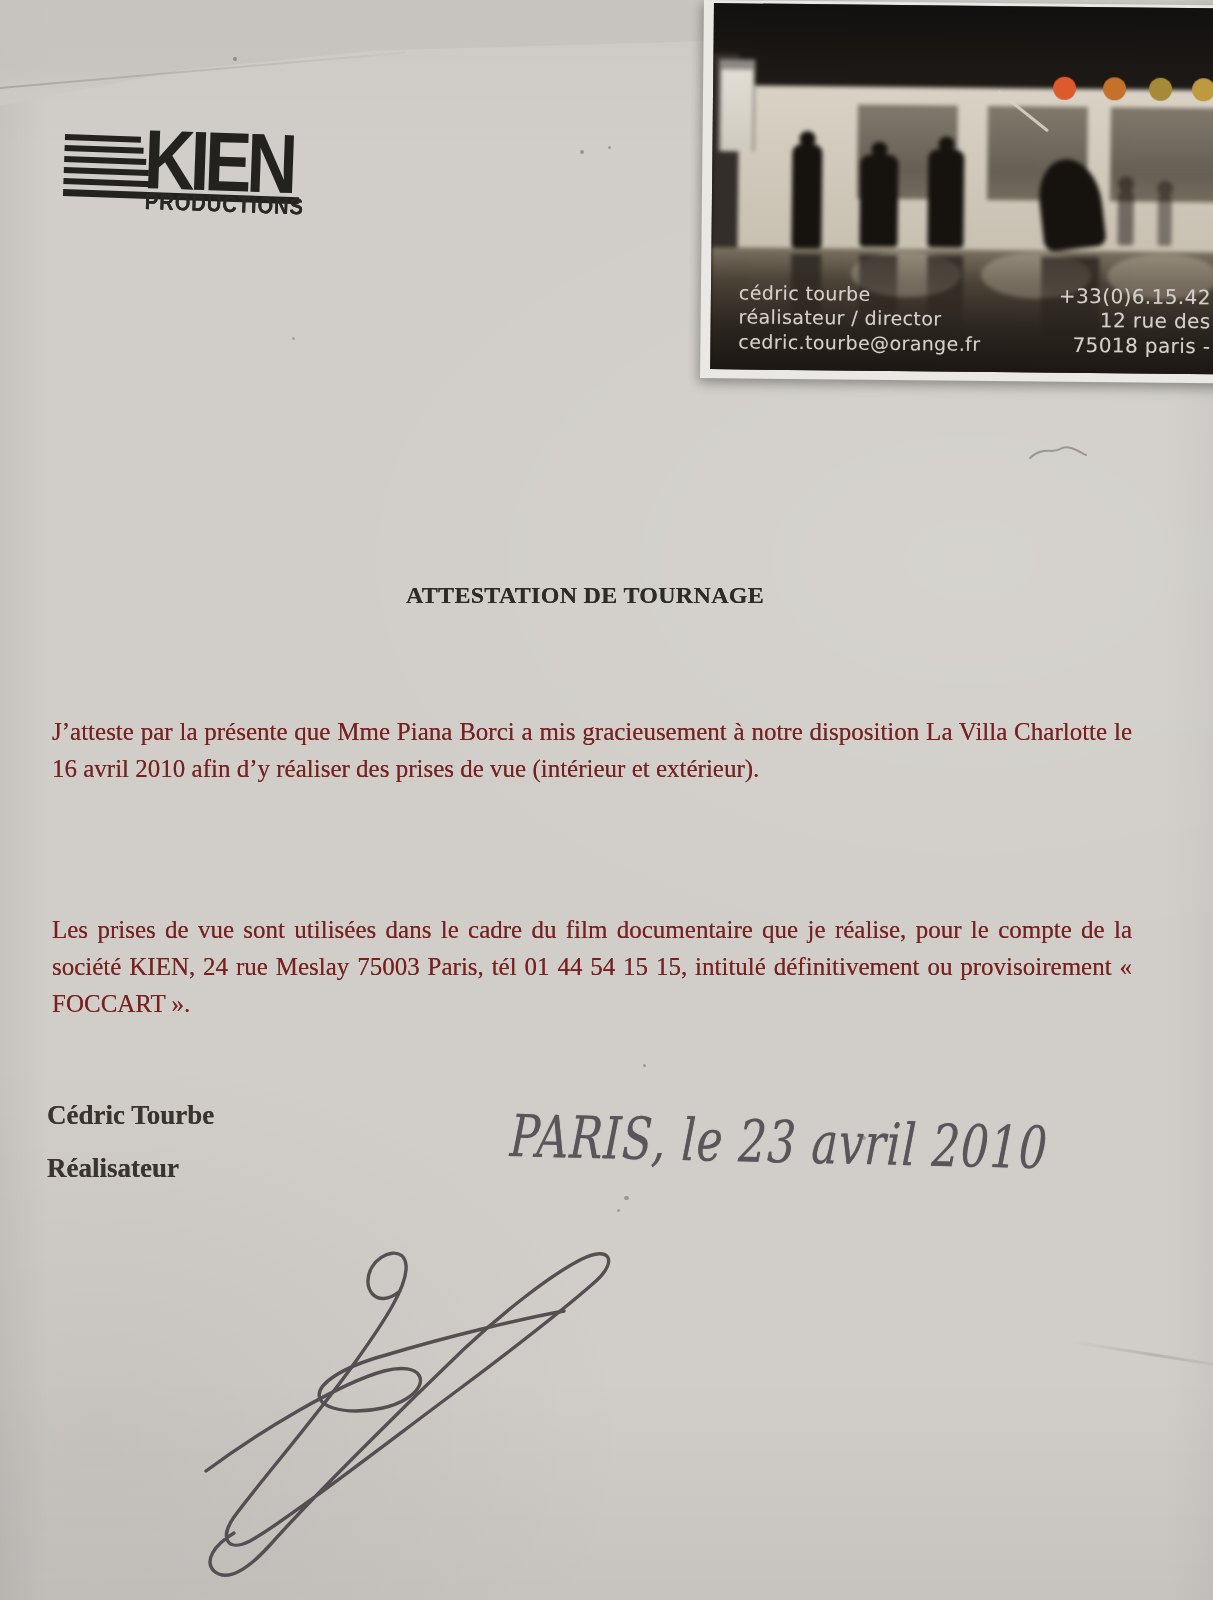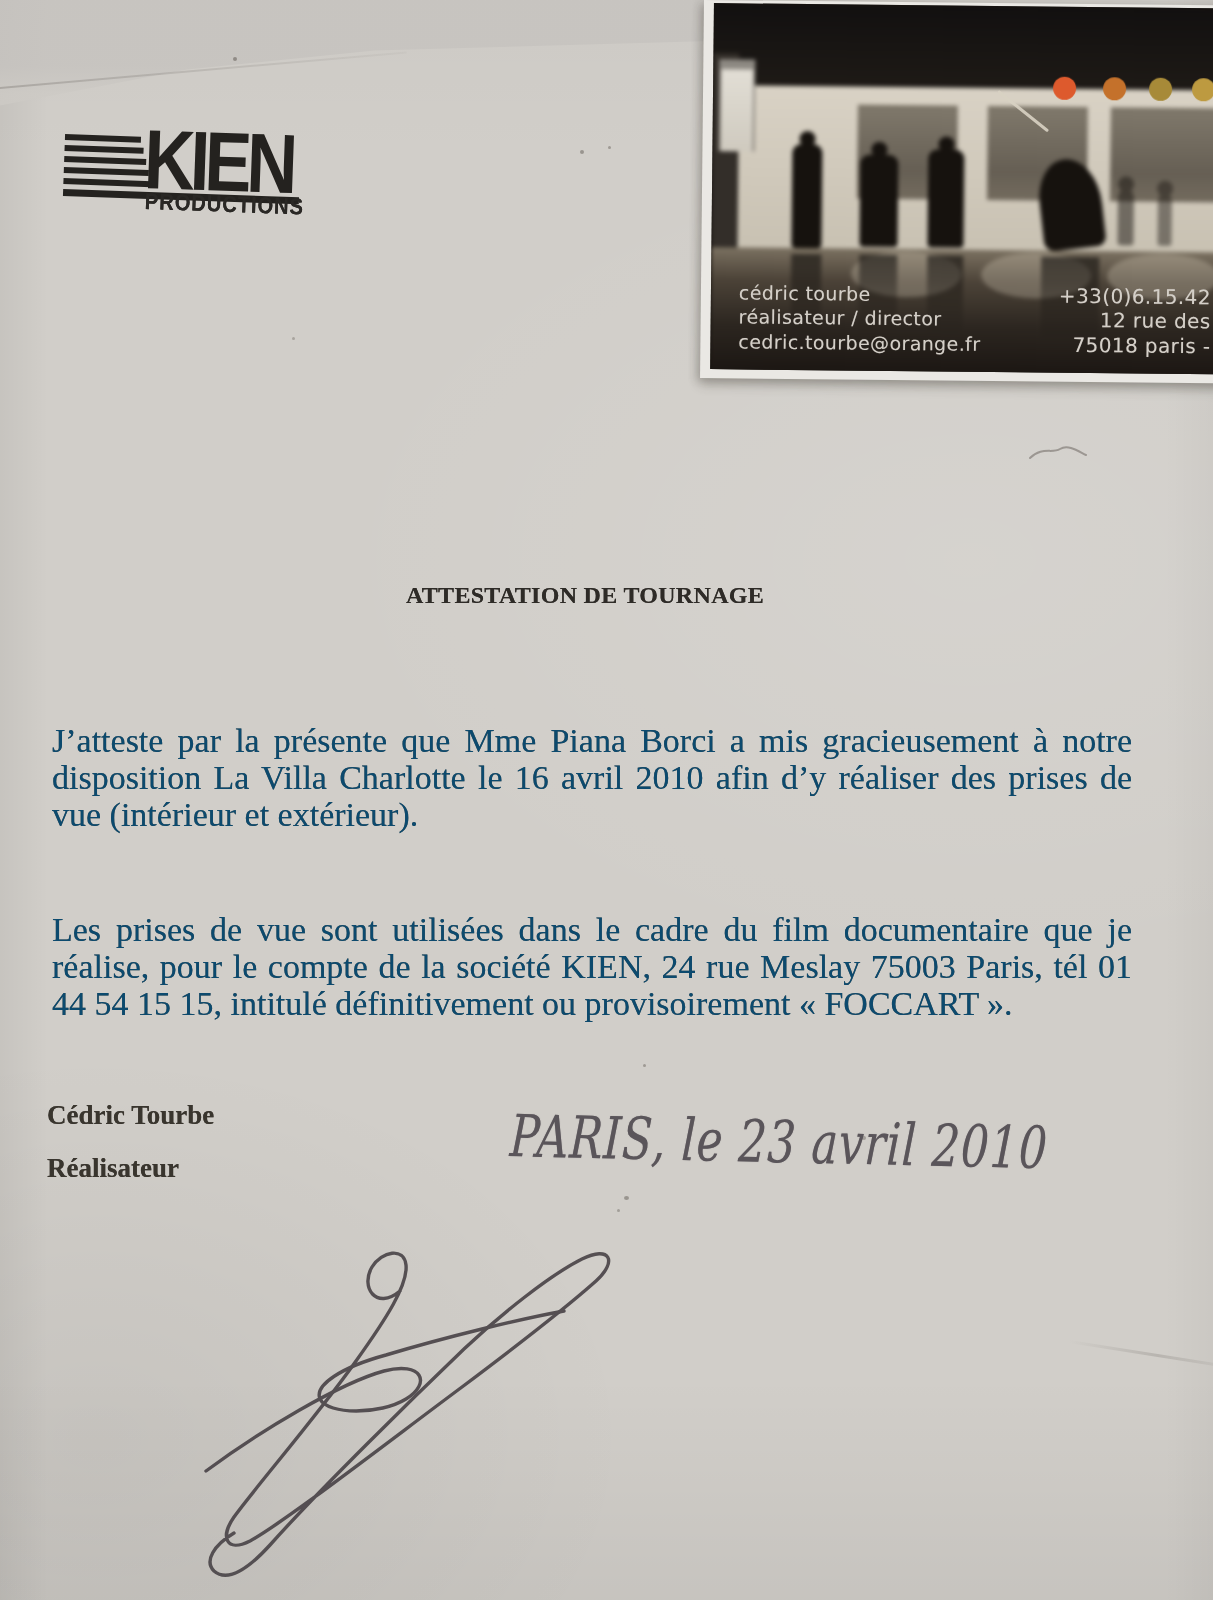--- a/index.html
+++ b/index.html
@@ -97,21 +97,21 @@
   .card-text-right{position:absolute;right:50px;bottom:16px;text-align:right;font-size:20px;}
 
   
   .title{
     position:absolute;left:392px;top:582px;width:386px;text-align:center;
     font-size:24px;font-weight:bold;color:#2e2b27;letter-spacing:0.3px;
     white-space:nowrap;text-shadow:0 0 0.5px rgba(46,43,39,0.8);
   }
   .para{
     position:absolute;left:52px;width:1080px;text-align:justify;
-    font-size:34px;line-height:37px;color:#0c4a6e;
+    font-size:25px;line-height:37px;color:#7f1d1d;
     text-shadow:0 0 0.5px rgba(58,54,47,0.75);
   }
   .p1{top:688px;}
   .p2{top:866px;margin-top:45px;}
   .sig-name{position:absolute;left:47px;top:1100px;font-size:27px;font-weight:bold;color:#39352e;
             text-shadow:0 0 0.5px rgba(57,53,46,0.8);}
   .sig-role{position:absolute;left:47px;top:1153px;font-size:27px;font-weight:bold;color:#39352e;
             text-shadow:0 0 0.5px rgba(57,53,46,0.8);}
   .hand-date{
     position:absolute;left:512px;top:1102px;

